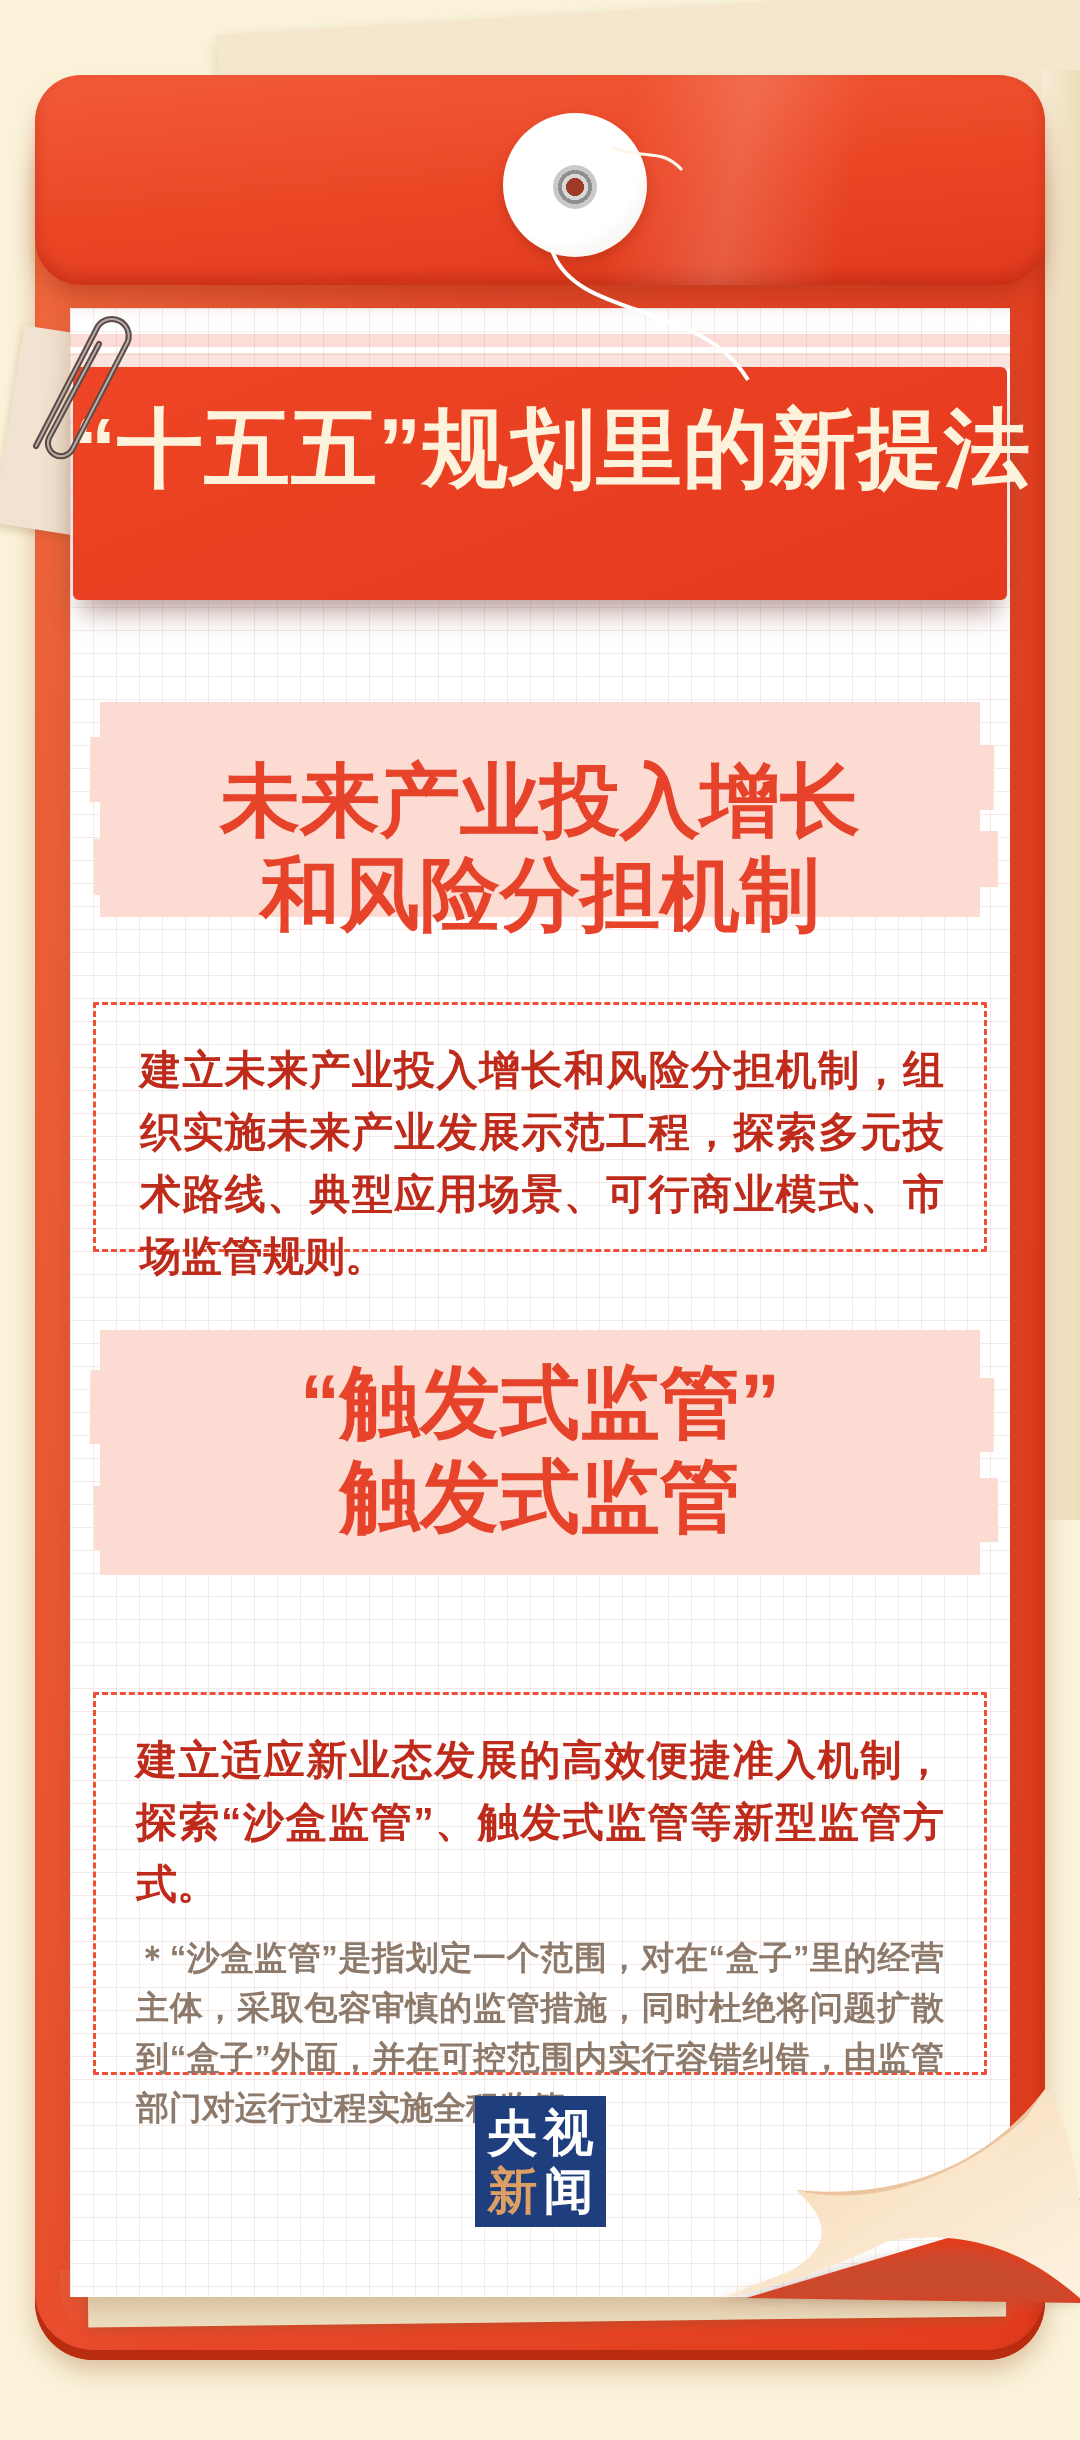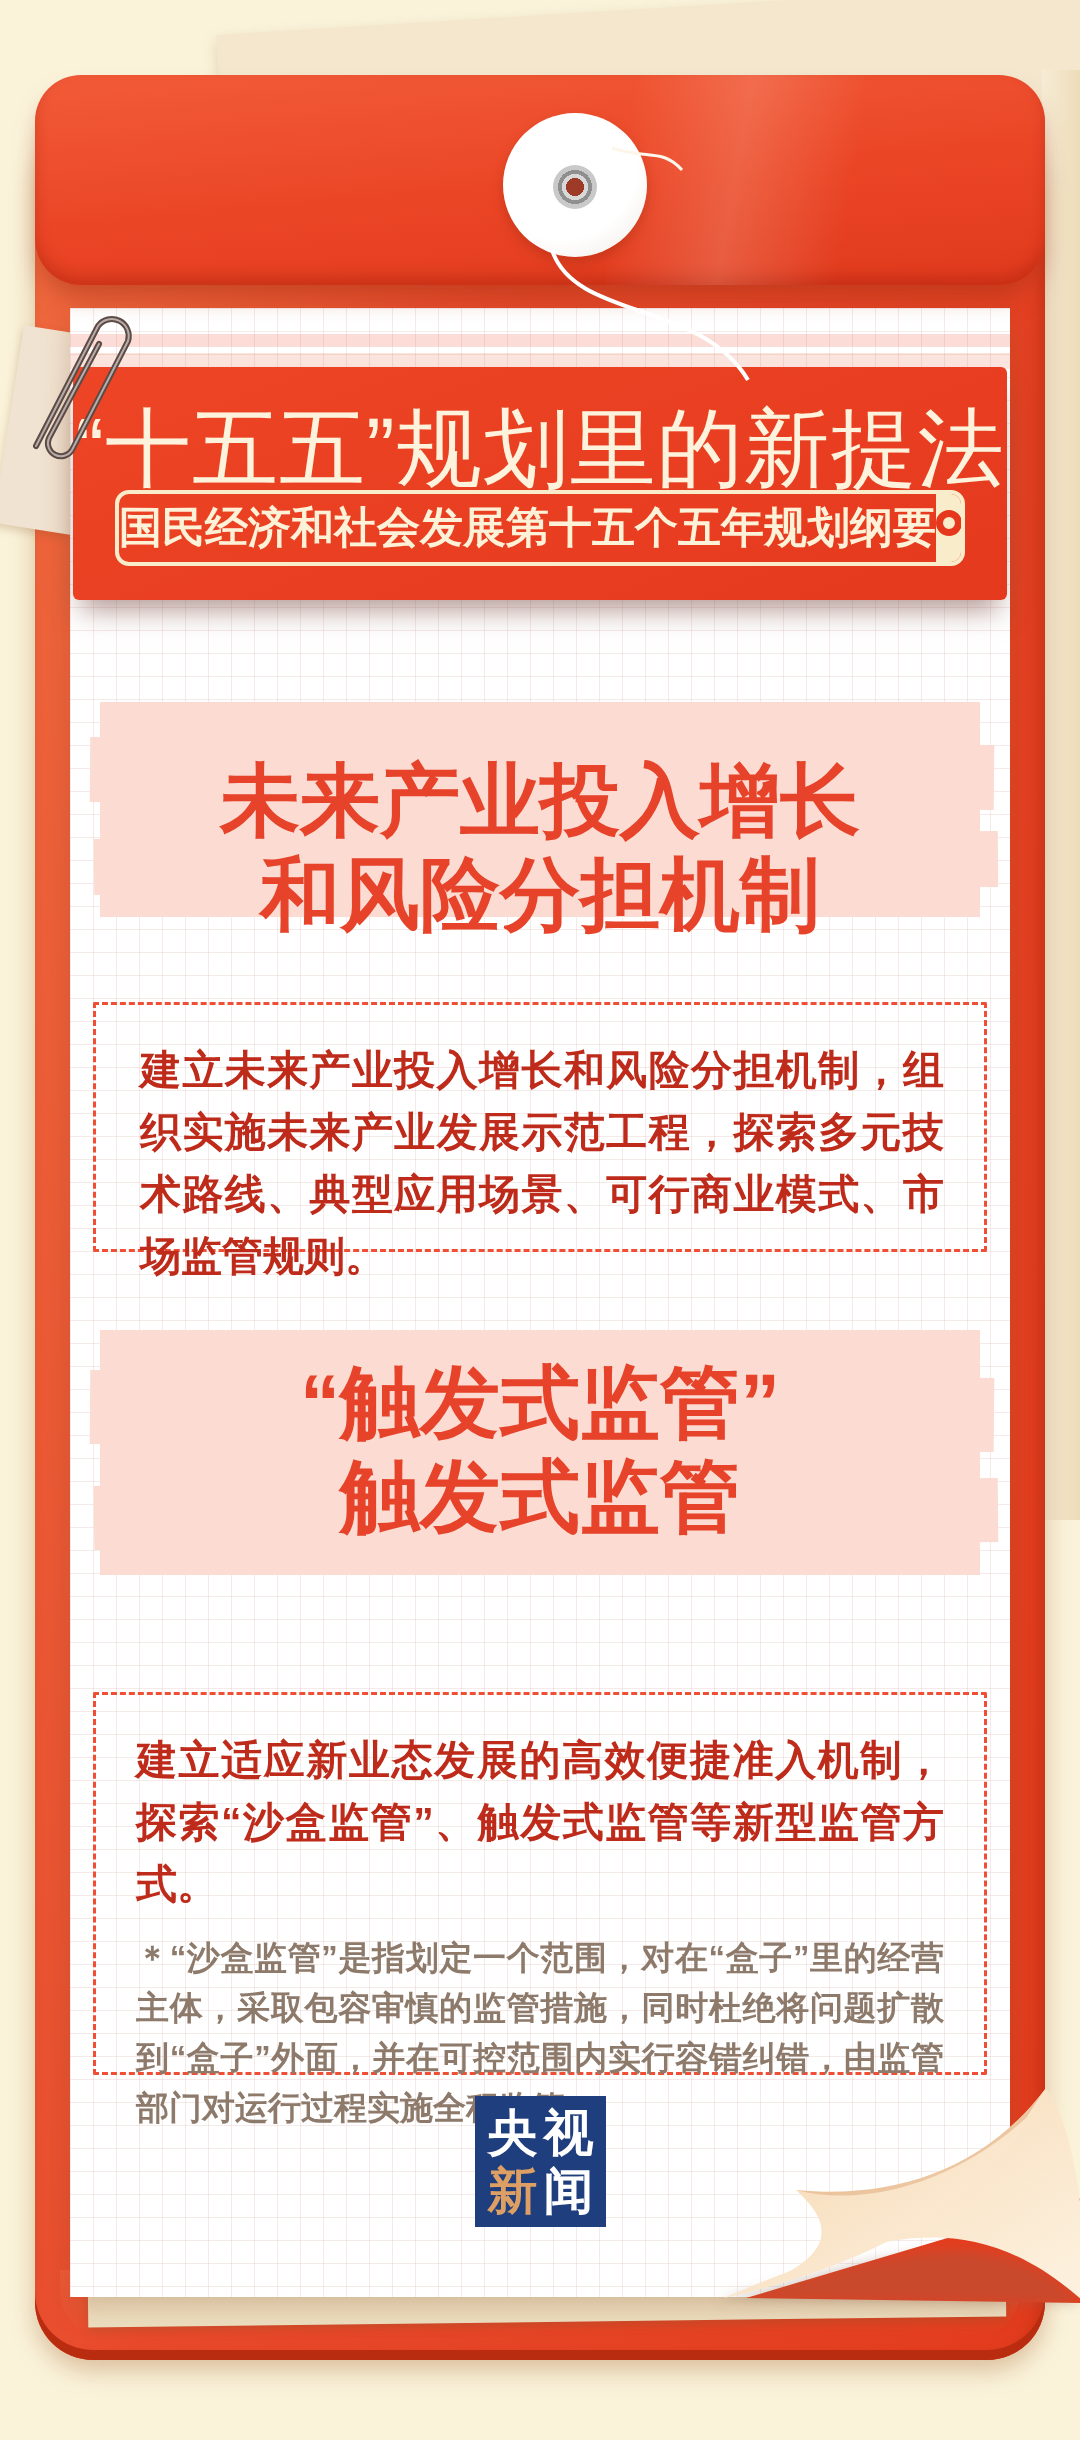--- a/index.html
+++ b/index.html
@@ -57,21 +57,21 @@
   .paper-strip2{position:absolute;left:0;top:45px;width:100%;height:16px;background:rgba(238,120,95,.20);}
   
   .header-panel{
     position:absolute;left:3px;top:59px;width:934px;height:233px;
     background:linear-gradient(160deg,#ee4526,#e5391d);
     border-radius:6px;
     box-shadow:0 18px 26px -8px rgba(120,70,60,.55);
   }
   .page-title{
     position:absolute;left:0;top:24px;width:100%;text-align:center;
-    font-size:86px;font-weight:400;color:#fdf3dc;letter-spacing:1px;
+    font-size:86px;font-weight:700;color:#fdf3dc;letter-spacing:1px;
     white-space:nowrap;
   }
   .search-bar{
     position:absolute;left:42px;top:123px;width:850px;height:76px;
     border:4px solid #f8eccb;border-radius:14px;
     display:flex;align-items:stretch;overflow:hidden;
   }
   .search-label{
     flex:1;display:flex;align-items:center;justify-content:center;
     font-size:43px;font-weight:900;color:#fdf2d8;white-space:nowrap;
@@ -163,29 +163,20 @@
   <div class="folder-bottom-sheen"></div>
   <div class="sheet-under-bottom"></div>
   <div class="sheet-left-corner"></div>
 
   <div class="paper">
     <div class="paper-strip1"></div>
     <div class="paper-strip2"></div>
 
     <div class="header-panel">
       <div class="page-title">“十五五”规划里的新提法</div>
-      <div class="search-bar">
-        <div class="search-label">国民经济和社会发展第十五个五年规划纲要</div>
-        <div class="search-btn">
-          <div class="mag">
-            <div class="mag-circle"></div>
-            <div class="mag-handle"></div>
-          </div>
-        </div>
-      </div>
     </div>
 
     <div class="hl-band band1"></div>
     <div class="sec-title sec1-title">
       <div>未来产业投入增长</div>
       <div>和风险分担机制</div>
     </div>
 
     <div class="dash-box box1">
       <div class="box-body">建立未来产业投入增长和风险分担机制，组织实施未来产业发展示范工程，探索多元技术路线、典型应用场景、可行商业模式、市场监管规则。</div>

